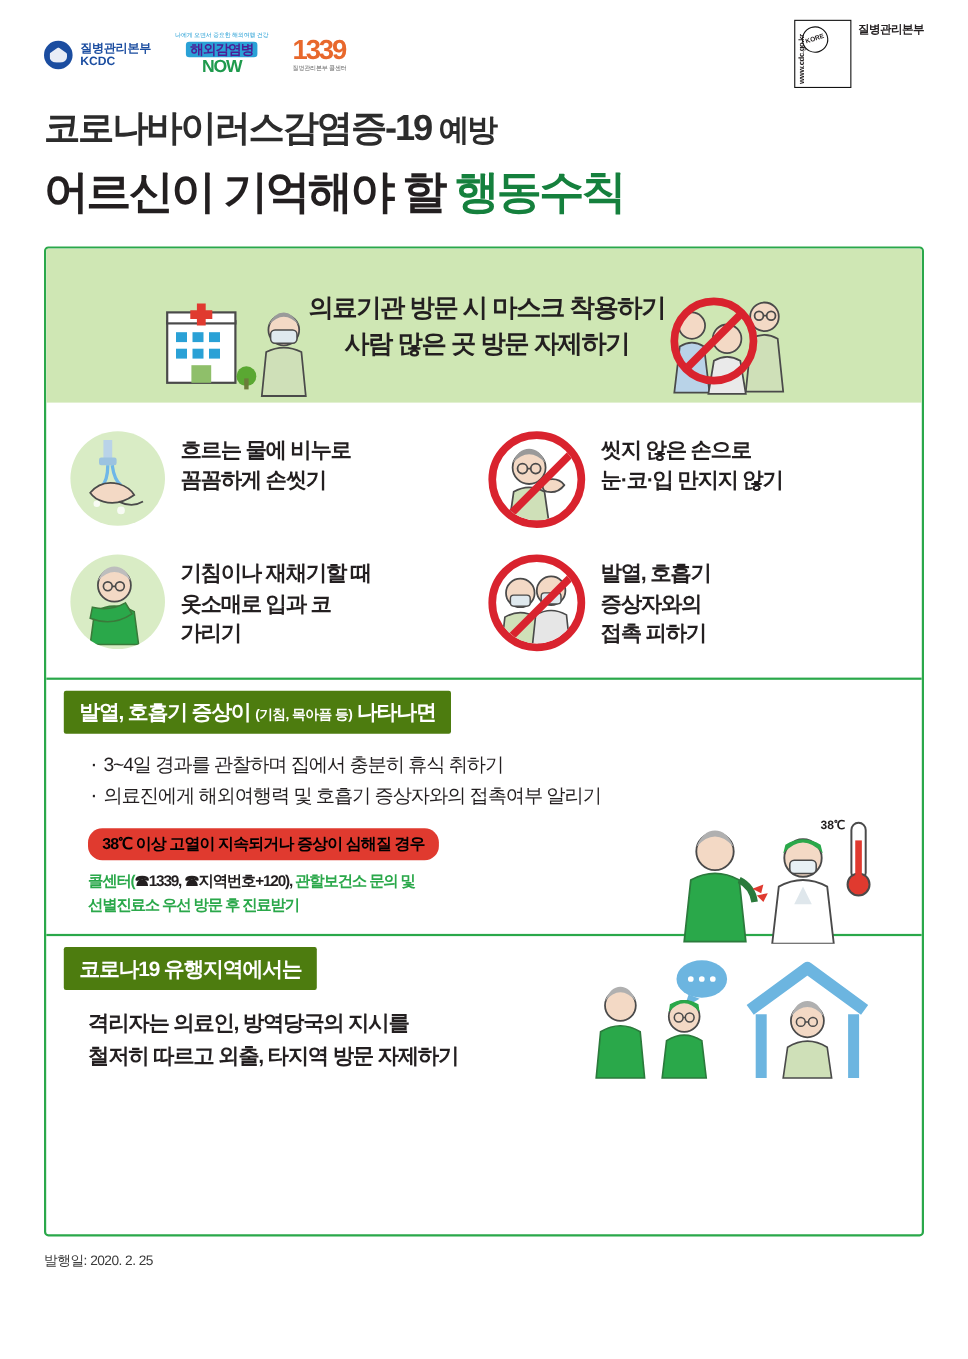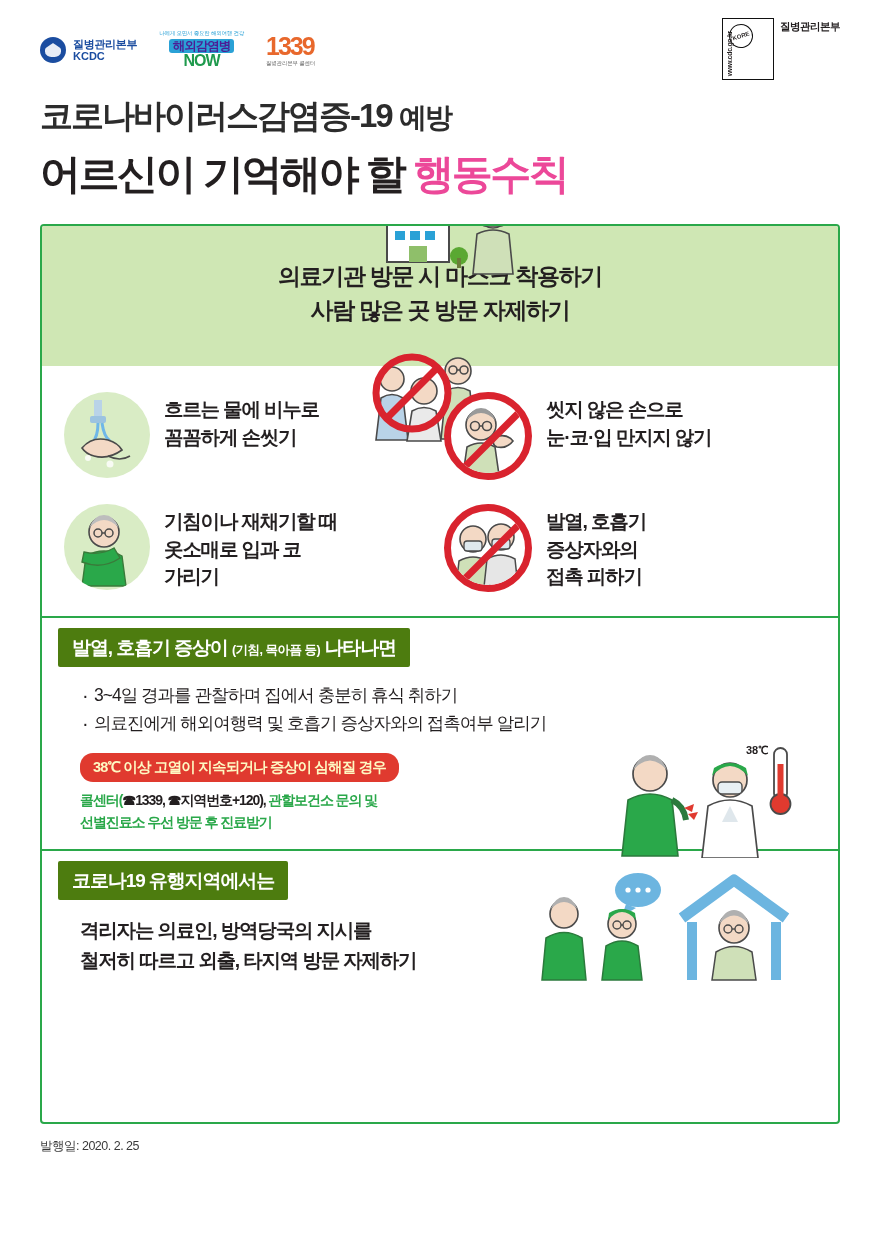--- a/index.html
+++ b/index.html
@@ -77,40 +77,39 @@
     margin-top: 20px;
     font-size: 33px; font-weight: bold; letter-spacing:-2px;
     color: #2c2c2c;
   }
   .title1 .small { font-size: 28px; }
   .title2 {
     margin-top: 8px;
     font-size: 41px; font-weight: bold; letter-spacing:-2.5px;
     color:#231f20;
   }
-  .title2 .green { color:#ec4899; }
+  .title2 .green { color:#15803d; }
 
   
   .card {
     margin-top: 22px;
     border: 2.5px solid #2aa84a;
     border-radius: 4px;
     background:#fff;
     height: 900px;
     position: relative;
     overflow: hidden;
   }
 
   
   .banner {
     background:#cfe7b4;
     height: 140px;
     display:flex; align-items:center; justify-content:center;
     position:relative;
-    flex-direction:column;
   }
   .banner-text {
     text-align:center; font-size:23px; font-weight:bold; letter-spacing:-1.3px;
     line-height:1.45; color:#231f20;
   }
   .banner-left { position:absolute; left:16px; top:24px; }
   .banner-right { position:absolute; right:14px; top:18px; }
 
   
   .tips { padding: 14px 18px 4px 18px; }
@@ -151,21 +150,21 @@
   .bullets { padding: 14px 10px 4px 22px; }
   .bullets li {
     list-style:none; font-size:17.5px; letter-spacing:-1px; line-height:1.6;
     position:relative; padding-left:14px; font-weight:500;
   }
   .bullets li::before {
     content:"·"; position:absolute; left:2px; top:-2px; font-size:20px;
   }
 
   .pill {
-    display:inline-block; background:#e03a2f; color:#fef9c3;
+    display:inline-block; background:#e03a2f; color:#000000;
     font-size:14.5px; font-weight:bold; letter-spacing:-.8px;
     padding:5px 13px; border-radius:13px; margin: 12px 0 8px 22px;
   }
   .call-lines {
     padding: 0 10px 0 22px;
     font-size:14px; font-weight:bold; letter-spacing:-1.1px; line-height:1.55;
     color:#2aa84a;
   }
   .call-lines .k { color:#231f20; }
 

